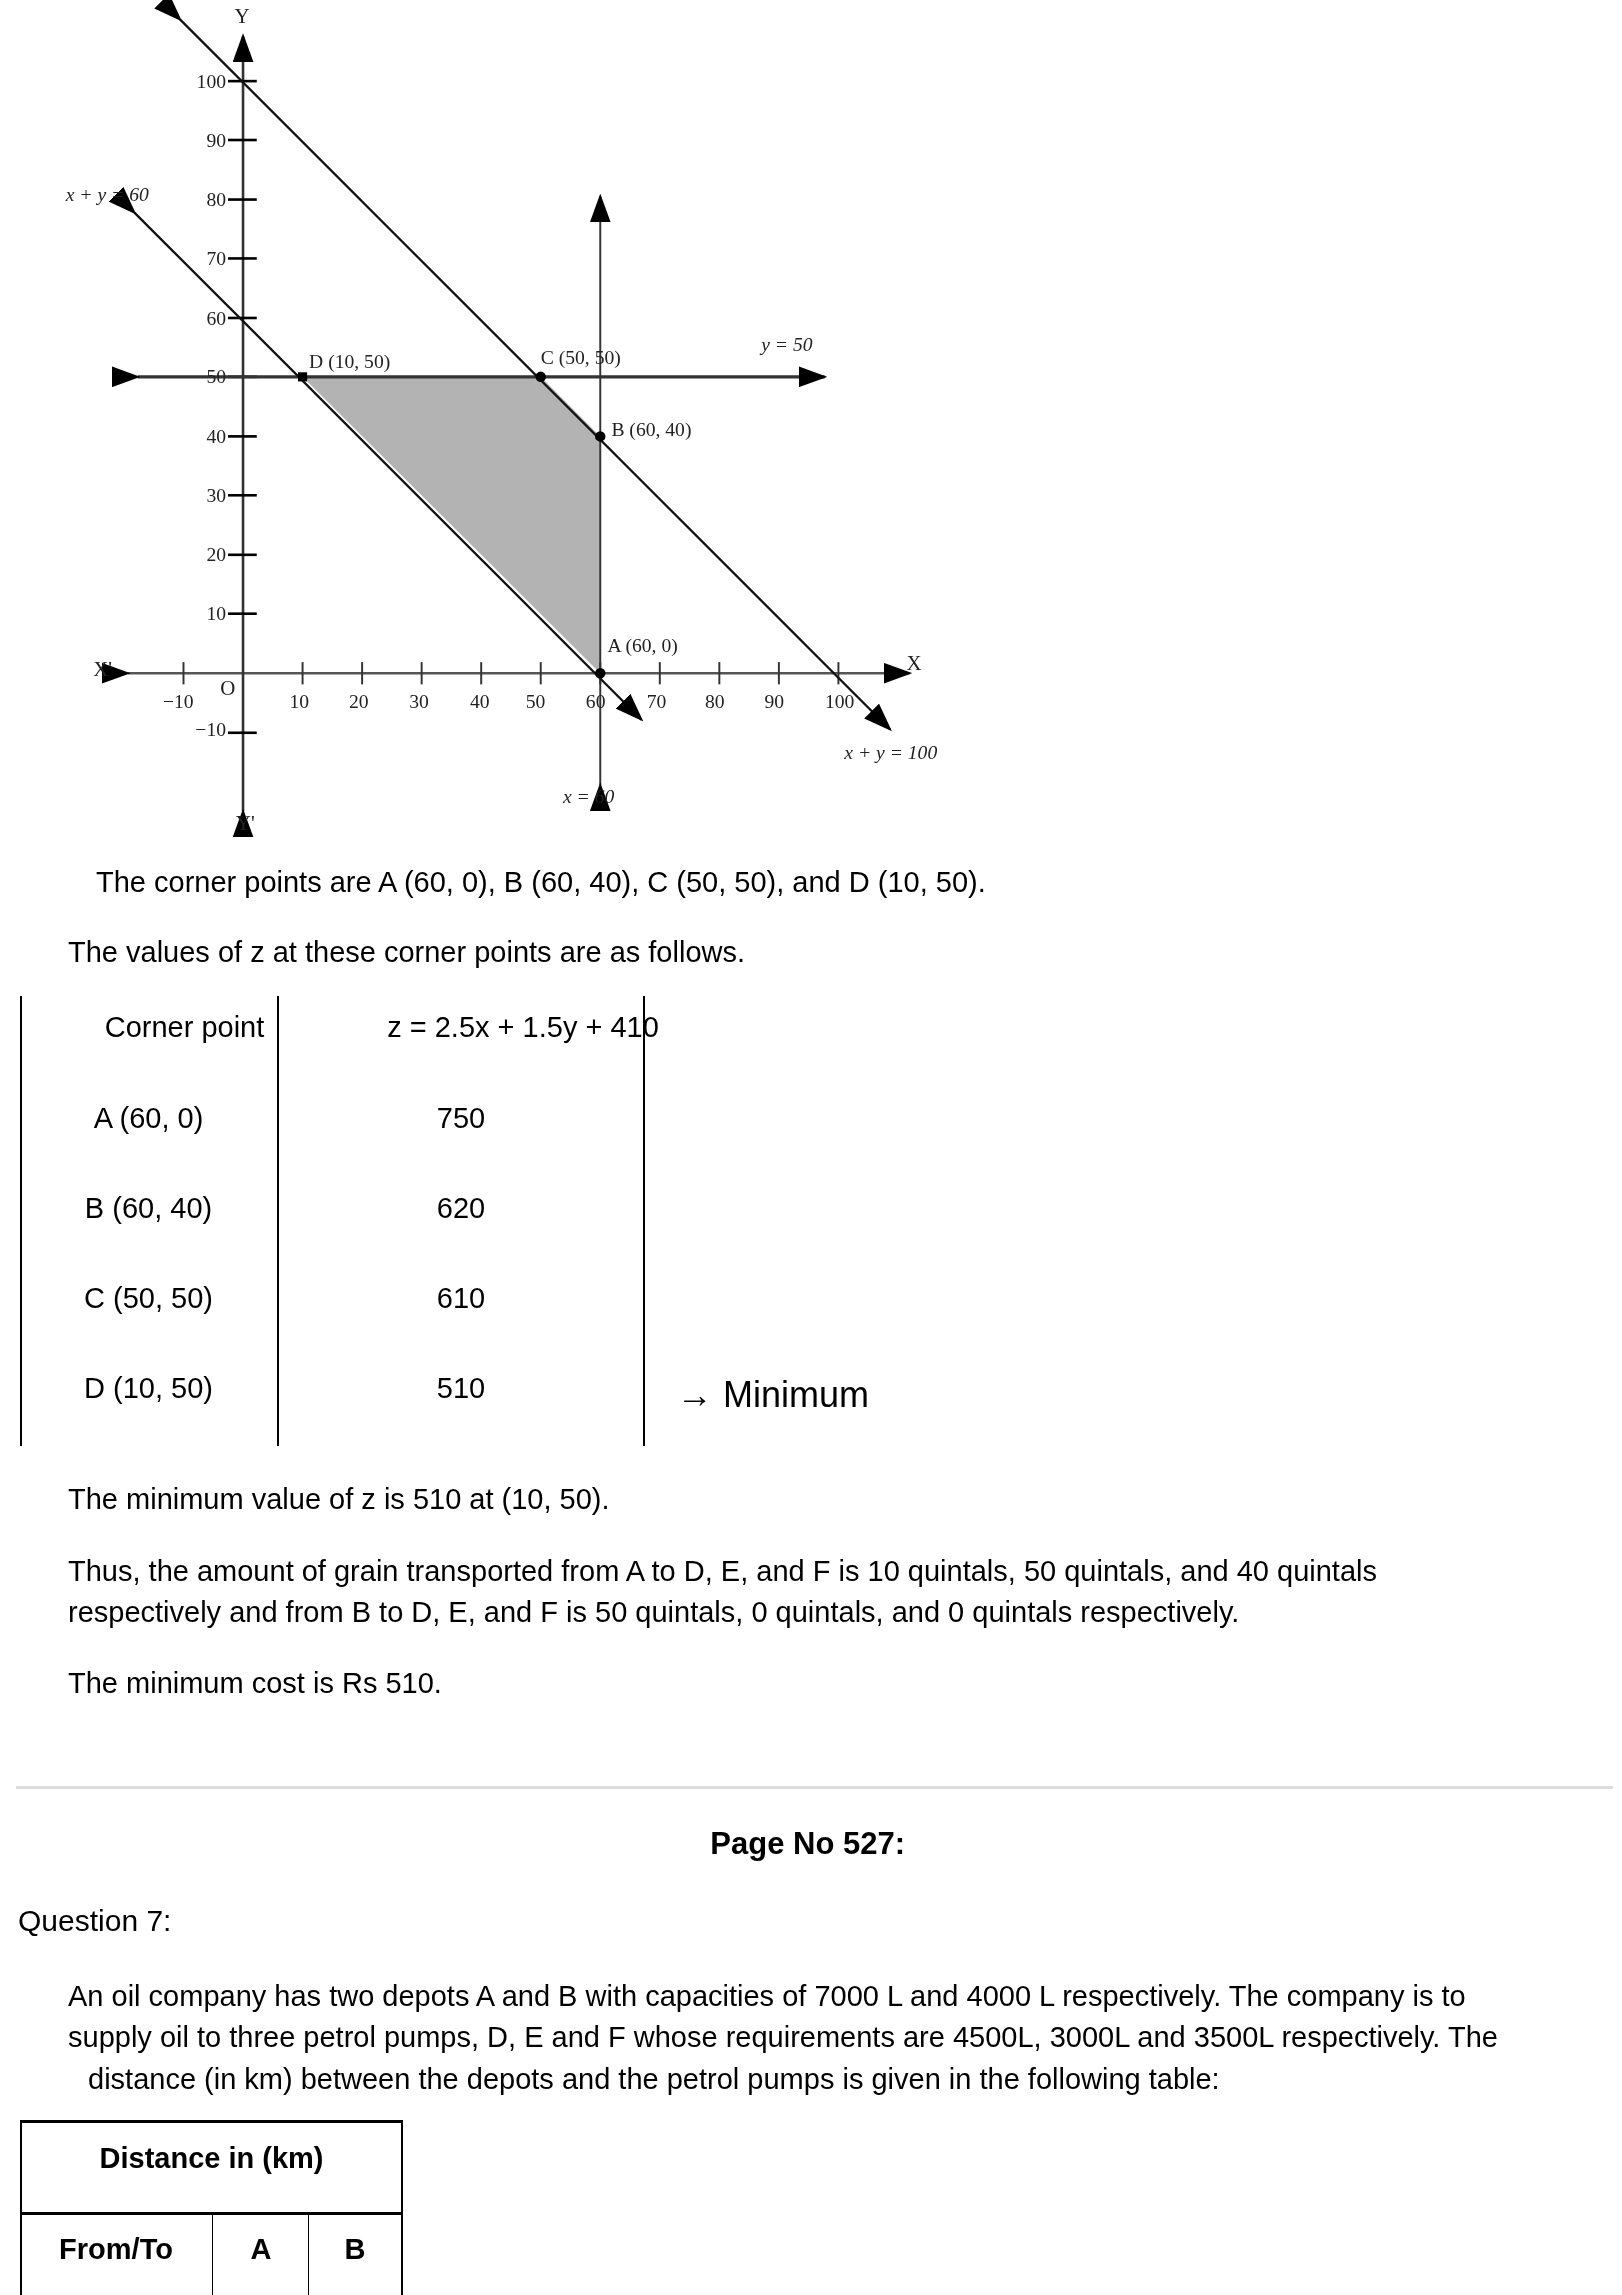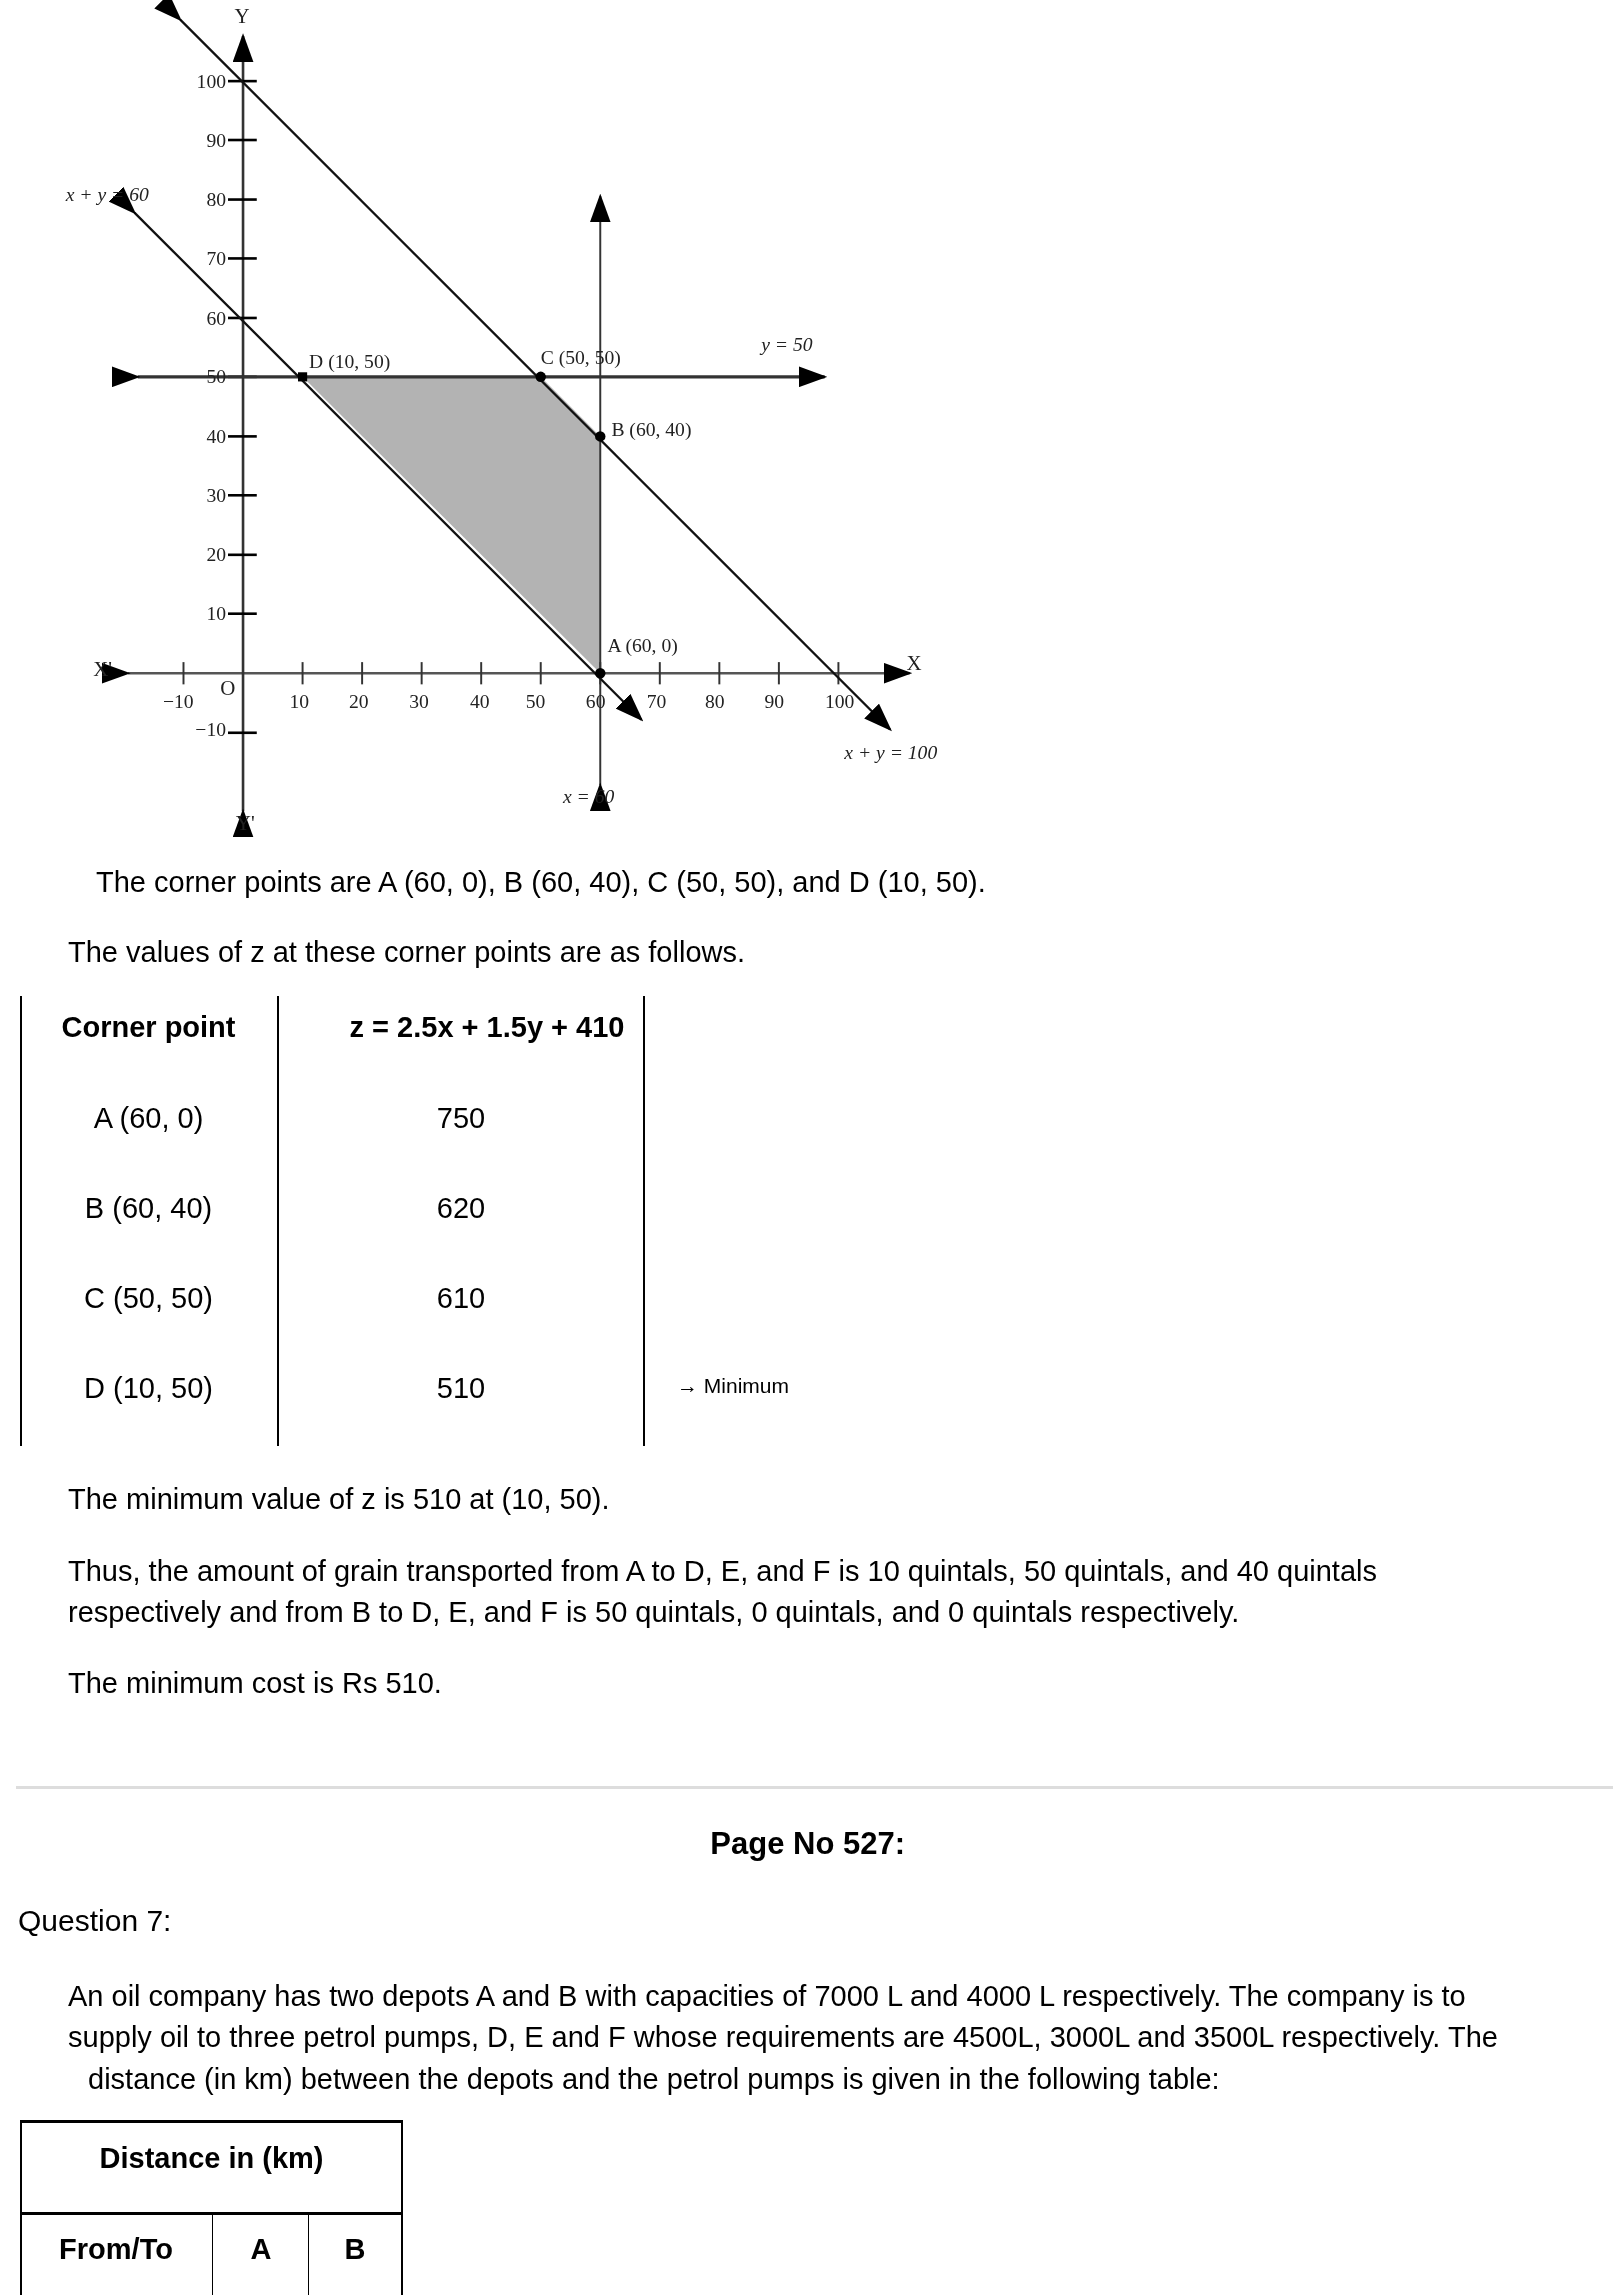--- a/index.html
+++ b/index.html
@@ -8,22 +8,22 @@
   .graph { position:absolute; left:0; top:0; width:982px; height:844px; }
   .graph text { font-family:"Liberation Serif", serif; }
   .para { position:absolute; left:68px; font-size:29px; line-height:41px; white-space:nowrap; }
   .sep { position:absolute; left:16.4px; top:1786px; width:1597px; height:2.6px; background:#dddddd; }
   .pageno { position:absolute; top:1826px; left:0; width:1622px; text-align:center; font-weight:bold; font-size:31px; }
   .pageno span { position:relative; left:-3.3px; }
   .qtitle { position:absolute; left:18px; top:1904px; font-size:30px; font-weight:normal; color:#000000; }
   .ztable { position:absolute; left:20px; top:996px; width:625px; height:450px; }
   .ztable .vline { position:absolute; top:0; bottom:0; width:2px; background:#000; }
   .ztable .cell { position:absolute; font-size:29px; text-align:center; white-space:nowrap; }
-  .ztable .hdr { font-weight:bold; }
-  .minnote { position:absolute; left:677px; top:1374px; font-size:21px; white-space:nowrap; }
+  .ztable .hdr { font-weight:normal;margin-left:36px; }
+  .minnote { position:absolute; left:677px; top:1374px; font-size:36px; white-space:nowrap; }
   .dtable { position:absolute; left:20px; top:2120px; width:383px; height:175px; }
   .dtable .b { position:absolute; background:#000; }
   .dtable .cell { position:absolute; font-size:29px; font-weight:bold; text-align:center; white-space:nowrap; }
 </style>
 </head>
 <body>
 
 <svg class="graph" viewBox="0 0 1500 1290" width="982" height="844">
   <defs>
     <marker id="arr" markerWidth="10" markerHeight="10" refX="8" refY="5" orient="auto" markerUnits="userSpaceOnUse" viewBox="0 0 10 10">

